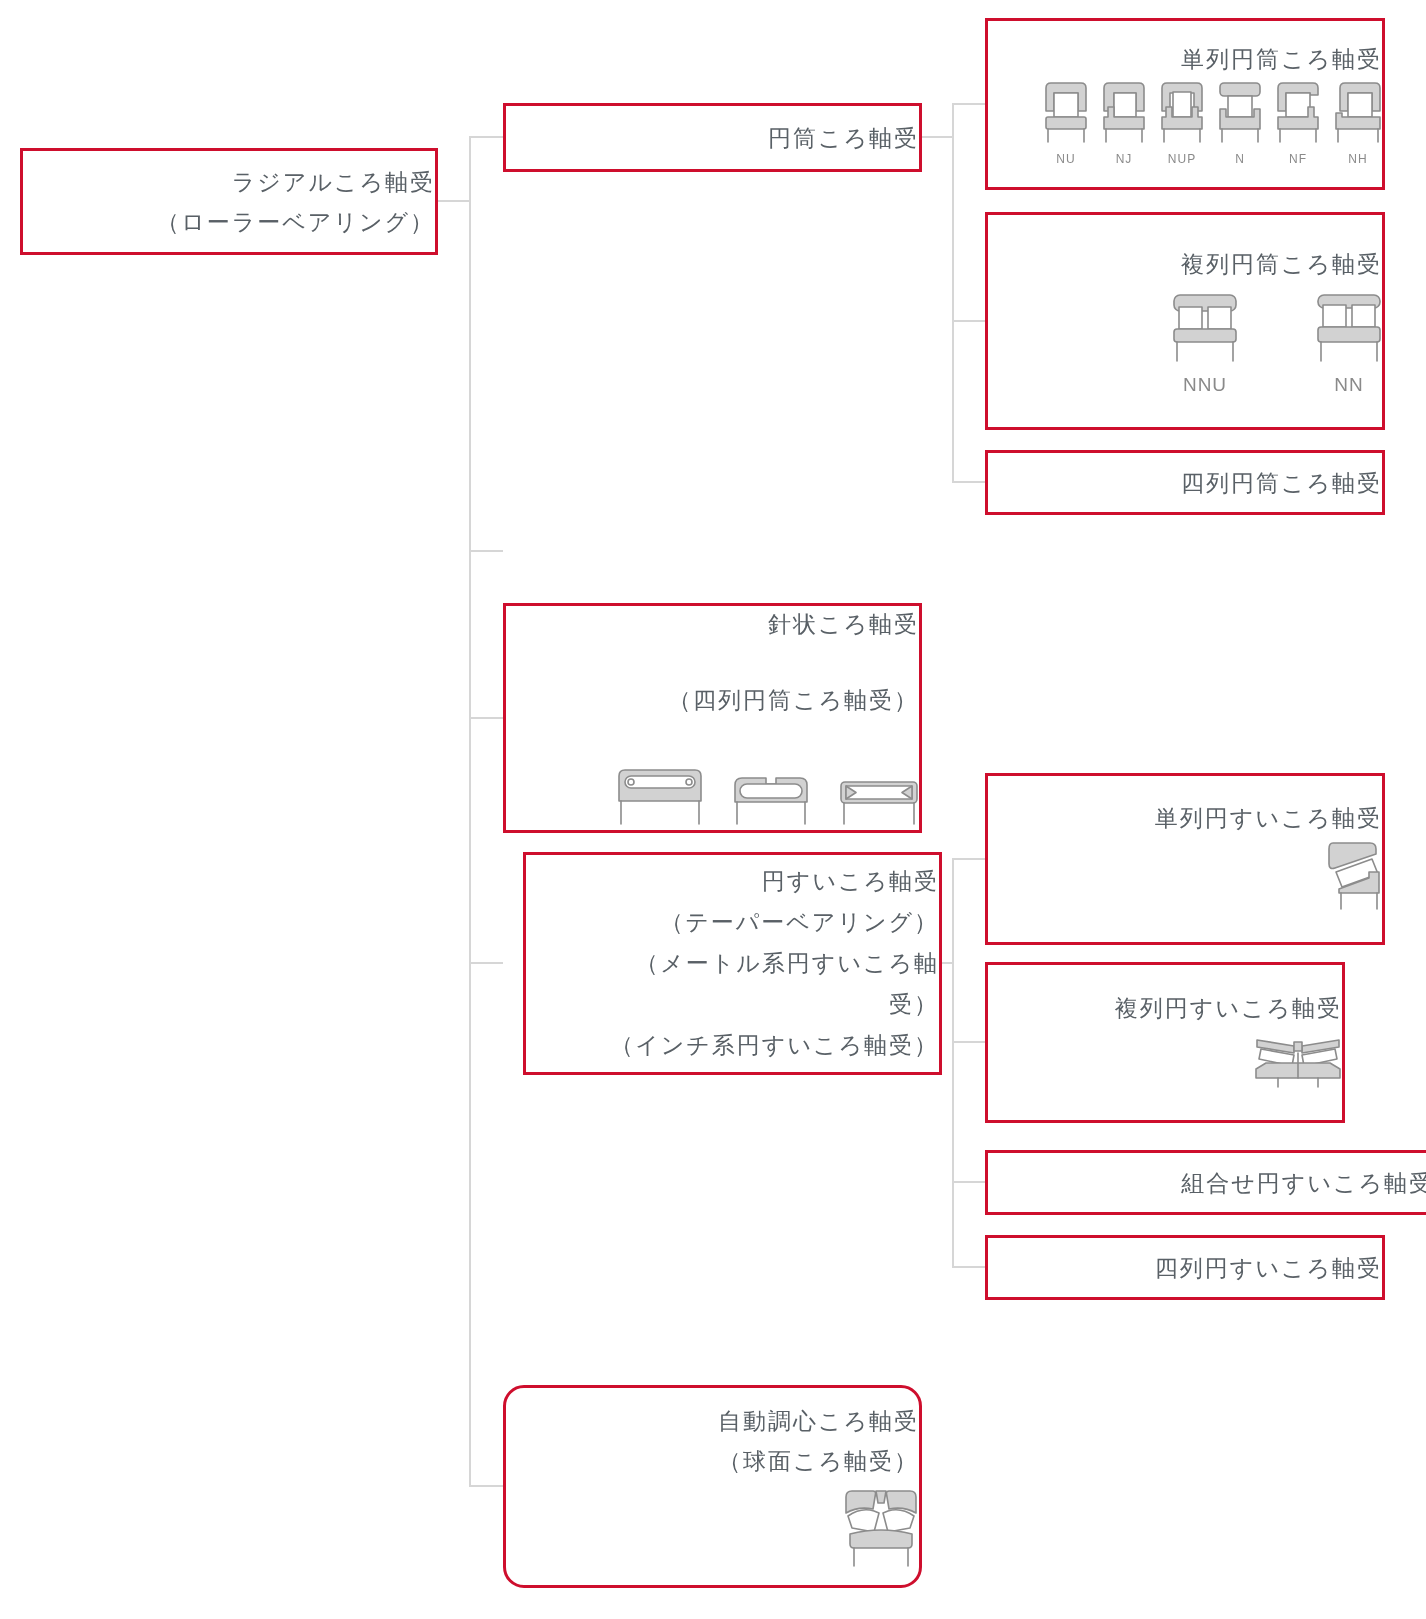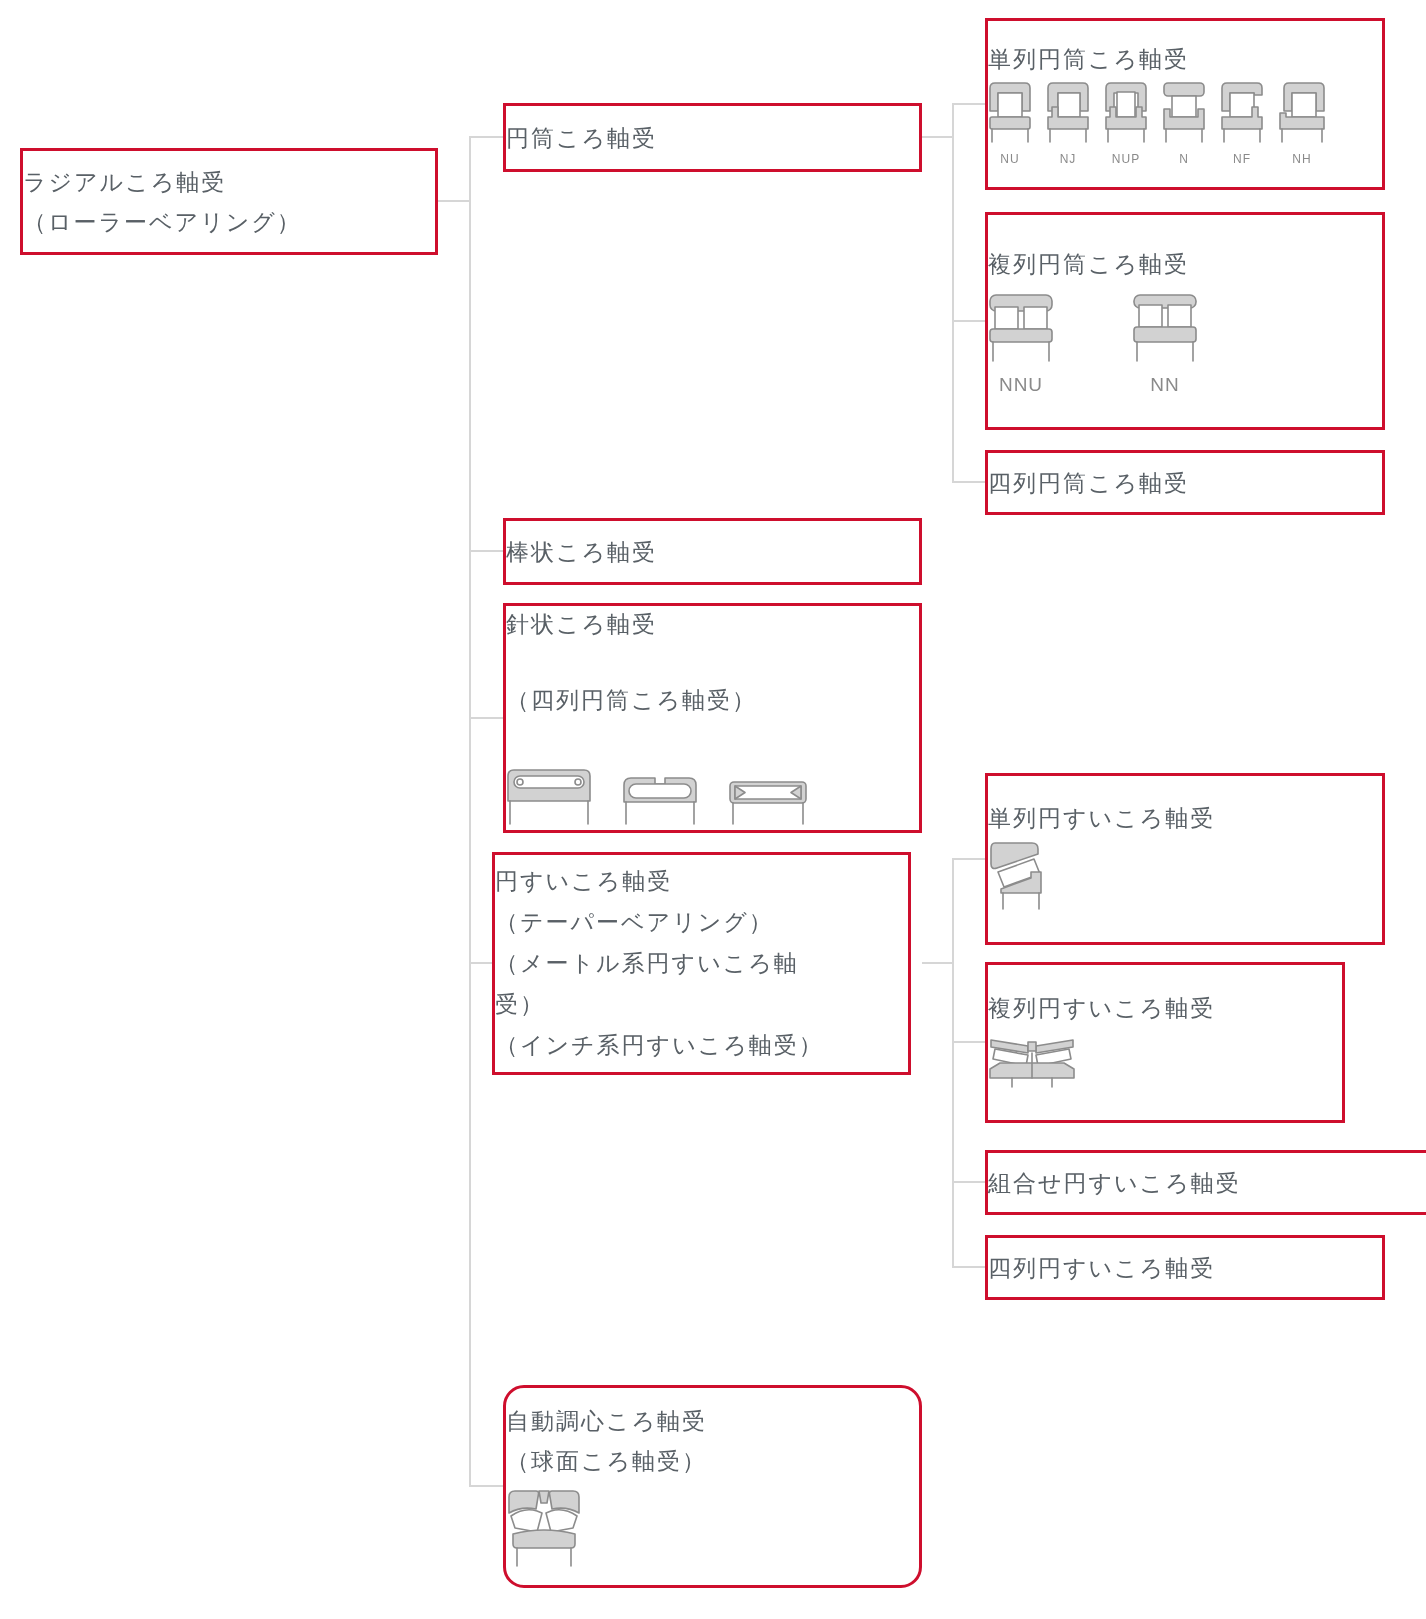--- a/index.html
+++ b/index.html
@@ -5,21 +5,21 @@
   html,body{margin:0;padding:0;background:#fff;}
   .canvas{
     position:relative;width:1426px;height:1619px;background:#fff;overflow:hidden;
     font-family:"Liberation Sans","DejaVu Sans",sans-serif;color:#596066;
   }
   .hline,.vline{position:absolute;background:#D6D6D6;}
   .hline{height:2px;}
   .vline{width:2px;}
   .box{
     position:absolute;border:3px solid #CE0E2D;background:#fff;box-sizing:border-box;
-    display:flex;flex-direction:column;align-items:flex-start;justify-content:center;
+    display:flex;flex-direction:column;align-items:flex-end;justify-content:center;
     text-align:center;font-size:23px;letter-spacing:2px;
   }
   .tline{line-height:40px;}
   .tline-tight{line-height:41px;}
   .box-title{font-size:23px;line-height:34px;letter-spacing:2px;}
   .icons-row{display:flex;align-items:flex-start;justify-content:center;}
   .gap14{gap:14px;}
   .gap28{gap:28px;}
   .gap78{gap:78px;}
   figure{margin:0;display:flex;flex-direction:column;align-items:center;}
@@ -57,23 +57,20 @@
 
   <div class="box" style="left:20px;top:148px;width:418px;height:107px;">
     <div class="tline">ラジアルころ軸受</div>
     <div class="tline">（ローラーベアリング）</div>
   </div>
 
   <div class="box" style="left:503px;top:103px;width:419px;height:69px;">
     <div class="tline">円筒ころ軸受</div>
   </div>
 
-  <div class="box" style="left:503px;top:518px;width:419px;height:67px;">
-    <div class="tline">棒状ころ軸受</div>
-  </div>
 
   <div class="box" style="left:503px;top:603px;width:419px;height:230px;gap:36px;">
     <div class="tline">針状ころ軸受</div>
     <div class="tline">（四列円筒ころ軸受）</div>
     <div class="icons-row gap28" style="margin-top:12px;">
       <span>
         <svg width="86" height="58" viewBox="0 0 86 58">
           <path class="g" d="M2 33 V8 Q2 2 8 2 H78 Q84 2 84 8 V33 Z"></path>
           <rect class="w" x="8" y="8" width="70" height="12" rx="6"></rect>
           <circle class="w" cx="14" cy="14" r="3"></circle>
@@ -93,21 +90,21 @@
           <rect class="g" x="2" y="2" width="76" height="21" rx="4"></rect>
           <rect class="w" x="7" y="6" width="66" height="13"></rect>
           <path class="g" d="M7 6 L17 12.5 L7 19 Z"></path>
           <path class="g" d="M73 6 L63 12.5 L73 19 Z"></path>
           <path class="s" d="M5 23 V44 M75 23 V44"></path>
         </svg>
       </span>
     </div>
   </div>
 
-  <div class="box" style="left:492px;top:852px;width:419px;height:223px;">
+  <div class="box" style="left:523px;top:852px;width:419px;height:223px;">
     <div class="tline-tight">円すいころ軸受</div>
     <div class="tline-tight">（テーパーベアリング）</div>
     <div class="tline-tight">（メートル系円すいころ軸</div>
     <div class="tline-tight">受）</div>
     <div class="tline-tight">（インチ系円すいころ軸受）</div>
   </div>
 
   <div class="box" style="left:503px;top:1385px;width:419px;height:203px;border-radius:21px;">
     <div class="tline">自動調心ころ軸受</div>
     <div class="tline">（球面ころ軸受）</div>

